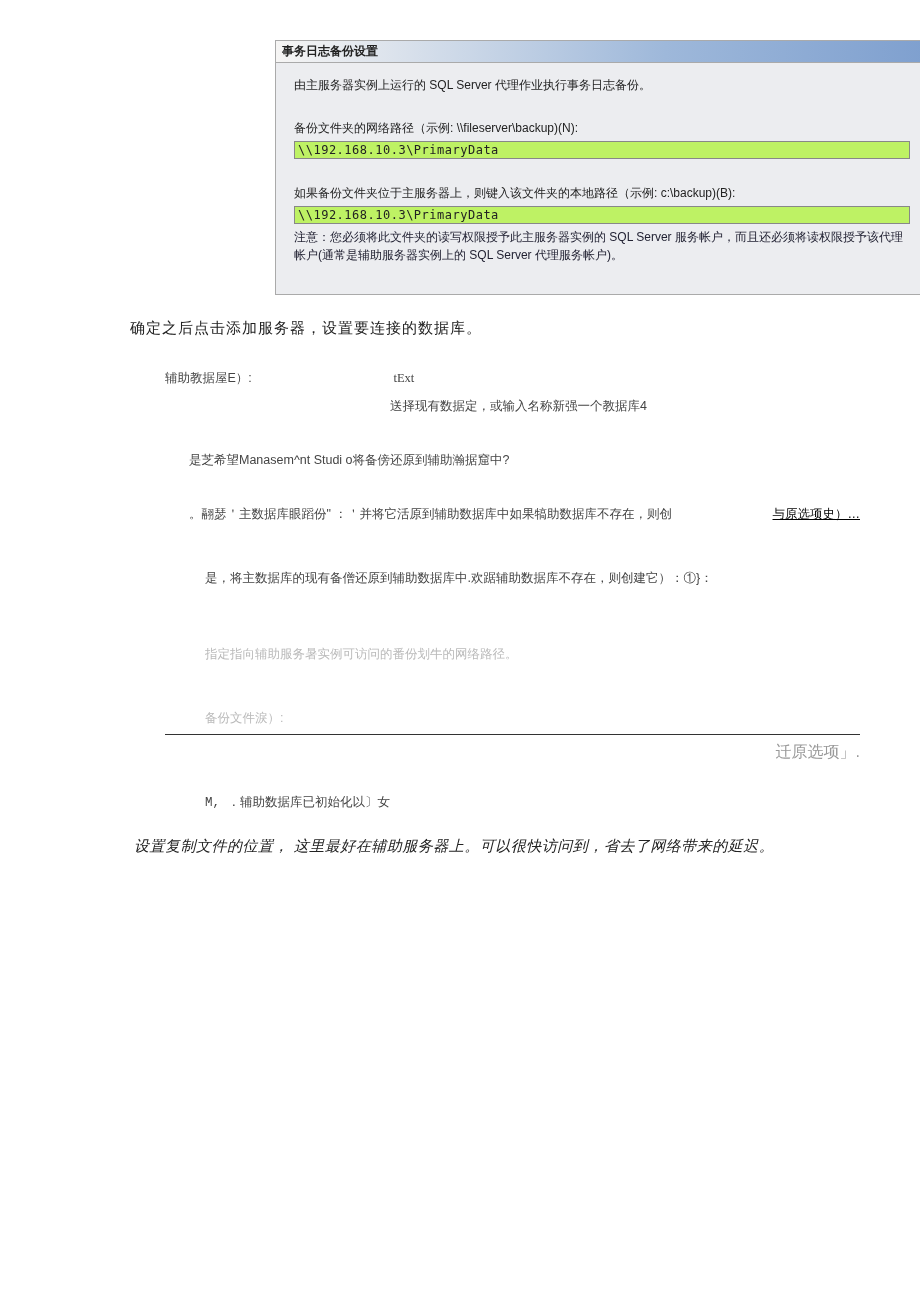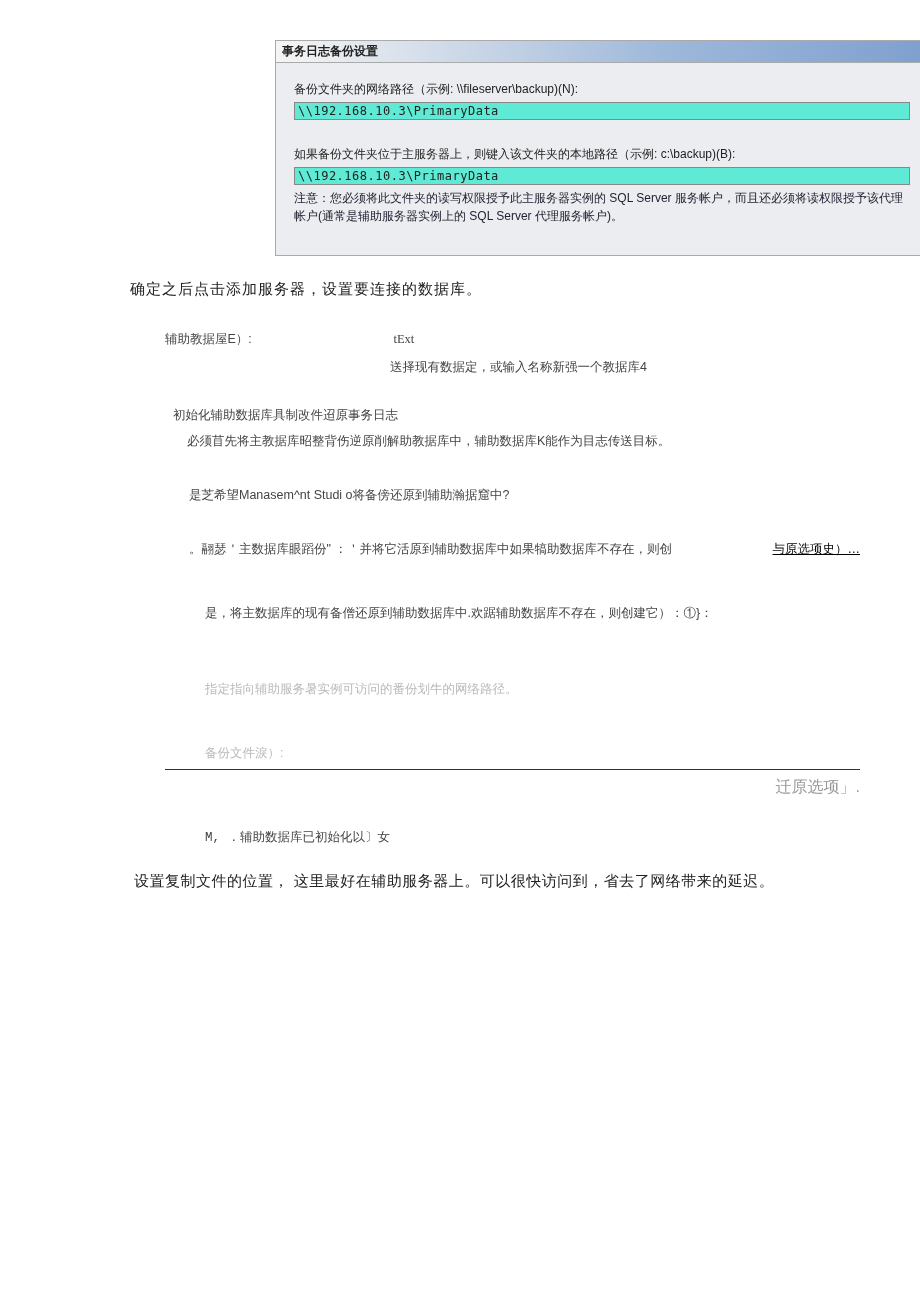--- a/index.html
+++ b/index.html
@@ -4,21 +4,21 @@
 <style>
   * { box-sizing: border-box; }
   body { margin: 0; font-family: "Microsoft YaHei", Arial, sans-serif; background: #fff; width: 920px; font-size: 13px; color: #333; }
   .page { padding: 40px 50px 40px 130px; }
 
   
   .dialog-outer { margin-left: 145px; width: 650px; border: 1px solid #aaa; background: #ecedf0; overflow: hidden; }
   .dialog-titlebar { background: linear-gradient(to right, #f6f5f4 0%, #9eb8da 60%, #7fa0cf 100%); padding: 2px 6px; font-size: 12px; font-weight: bold; color: #222; border-bottom: 1px solid #aaa; }
   .dialog-body { background: #ecedf0; padding: 6px 14px 30px 18px; font-size: 12px; color: #222; }
   .dlg-line { margin: 12px 0 4px 0; }
-  .dlg-input { width: 100%; background: #5eead4; border: 1px solid #888; font-family: Consolas, monospace; font-size: 12px; padding: 1px 3px; letter-spacing: 0.5px; color: #222; }
+  .dlg-input { width: 100%; background: #bef264; border: 1px solid #888; font-family: Consolas, monospace; font-size: 12px; padding: 1px 3px; letter-spacing: 0.5px; color: #222; }
   .dlg-note { font-size: 12px; color: #223; line-height: 1.5; margin-top: 4px; }
 
   .para { font-size: 15px; color: #222; margin: 24px 0; letter-spacing: 1px; }
 
   
   .form-block { margin-left: 35px; width: 695px; font-size: 12.5px; color: #444; line-height: 1.6; padding-top: 6px; }
   .row1 { }
   .lbl1 { display: inline-block; width: 225px; }
   .val1 { display: inline-block; font-family: "Times New Roman", serif; }
   .sub1 { margin-left: 225px; margin-top: 8px; }
@@ -28,54 +28,51 @@
   .q { margin-top: 34px; margin-left: 24px; }
   .opt-row { position: relative; margin-top: 34px; margin-left: 24px; }
   .opt-link { position: absolute; right: 0; top: 0; color: #000; text-decoration: underline; margin-left: 8px; }
   .opt2 { margin-top: 44px; margin-left: 40px; }
   .hint { color: #bababa; margin-top: 56px; margin-left: 40px; }
   .bkfile { color: #bababa; margin-top: 44px; margin-left: 40px; }
   .divider { border: 0; border-top: 1px solid #333; margin: 6px 0 0 0; }
   .restore-opt { text-align: right; color: #999; margin-top: 4px; font-size: 16px; }
   .inited { margin-top: 28px; margin-left: 40px; font-family: Liberation Mono, monospace; }
 
-  .para2 { font-size: 15px; color: #222; margin: 24px 0 24px 4px; letter-spacing: 0.5px; }
+  .para2 { font-size: 15px; color: #222; margin: 24px 0 24px 4px; letter-spacing: 0.5px; font-style: italic; }
 </style>
 </head>
 <body>
 
 <div class="page">
 
   <div class="dialog-outer">
     <div class="dialog-titlebar">事务日志备份设置</div>
     <div class="dialog-body">
+      <div class="dlg-line" style="margin-top:8px; margin-bottom:26px;">由主服务器实例上运行的 SQL Server 代理作业执行事务日志备份。</div>
 
       <div class="dlg-line">备份文件夹的网络路径（示例: \\fileserver\backup)(N):</div>
       <input class="dlg-input" value="\\192.168.10.3\PrimaryData" style="">
 
       <div class="dlg-line" style="margin-top:26px;">如果备份文件夹位于主服务器上，则键入该文件夹的本地路径（示例: c:\backup)(B):</div>
       <input class="dlg-input" value="\\192.168.10.3\PrimaryData" style="">
 
       <div class="dlg-note">注意：您必须将此文件夹的读写权限授予此主服务器实例的 SQL Server 服务帐户，而且还必须将读权限授予该代理帐户(通常是辅助服务器实例上的 SQL Server 代理服务帐户)。</div>
     </div>
   </div>
 
   <div class="para">确定之后点击添加服务器，设置要连接的数据库。</div>
 
   <div class="form-block">
     <div class="row1">
       <span class="lbl1">辅助教据屋E）:</span>
       <span class="val1">tExt</span>
     </div>
     <div class="sub1">送择现有数据定，或输入名称新强一个教据库4</div>
 
-    <div class="sect">
-      <div class="sect-title">初始化辅助数据库具制改件迢原事务日志</div>
-      <div class="sect-body">必须苜先将主教据库昭整背伤逆原削解助教据库中，辅助数据库K能作为目志传送目标。</div>
-    </div>
 
     <div class="q">是芝希望Manasem^nt Studi o将备傍还原到辅助瀚据窟中?</div>
 
     <div class="opt-row">
       <span>。翮瑟＇主数据库眼蹈份" ：＇并将它活原到辅助数据库中如果犒助数据库不存在，则创</span>
       <span class="opt-link">与原选项史）…</span>
     </div>
 
     <div class="opt2">是，将主数据库的现有备僧还原到辅助数据库中.欢踞辅助数据库不存在，则创建它）：①}：</div>
 

